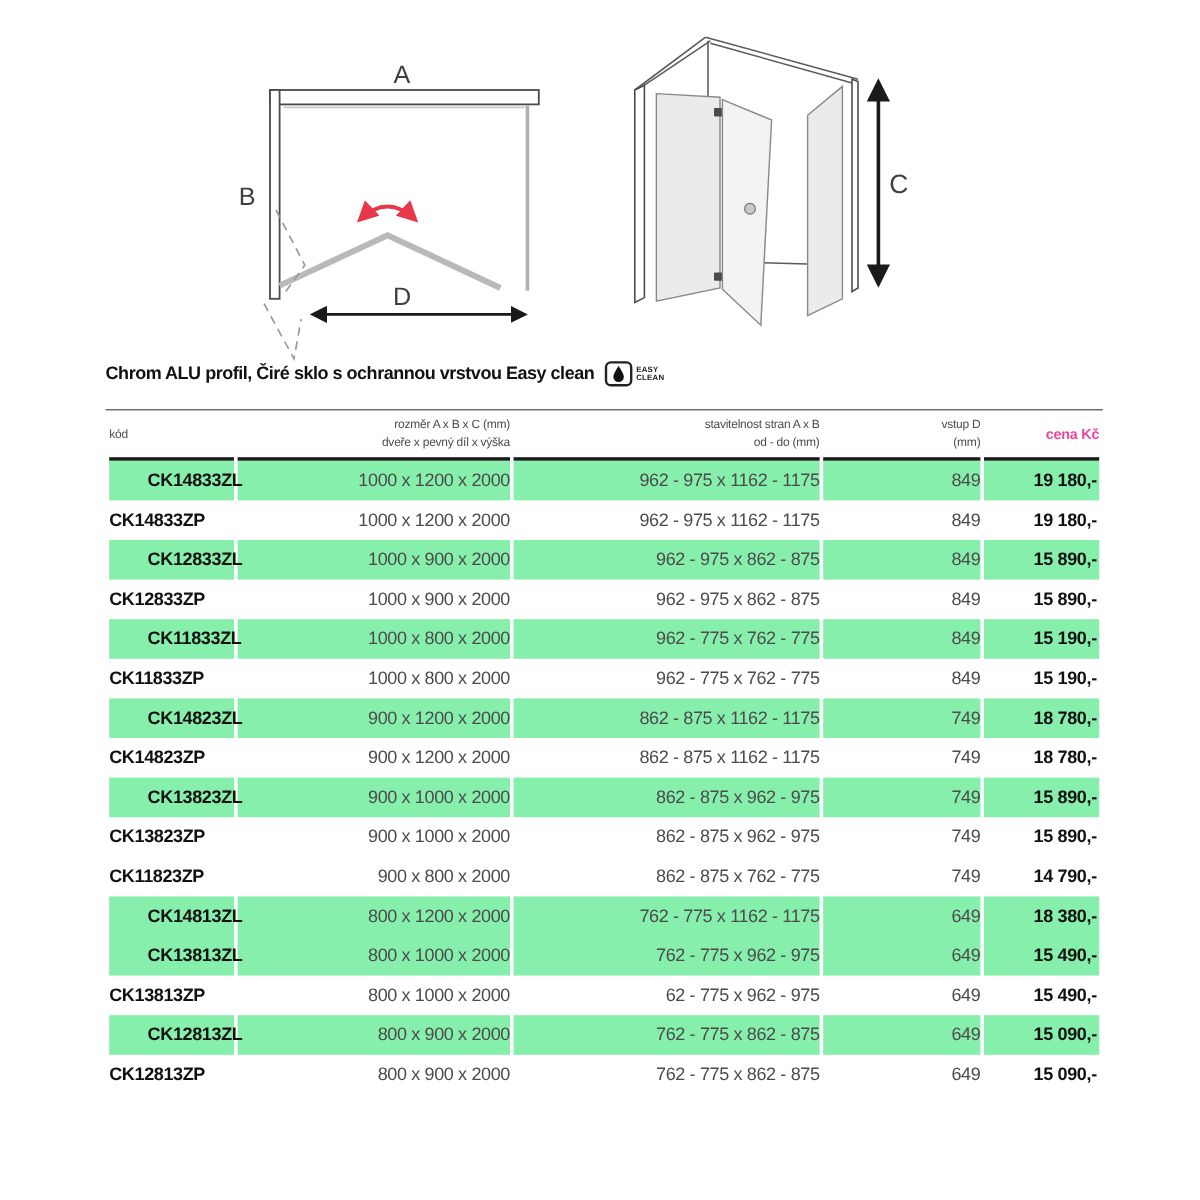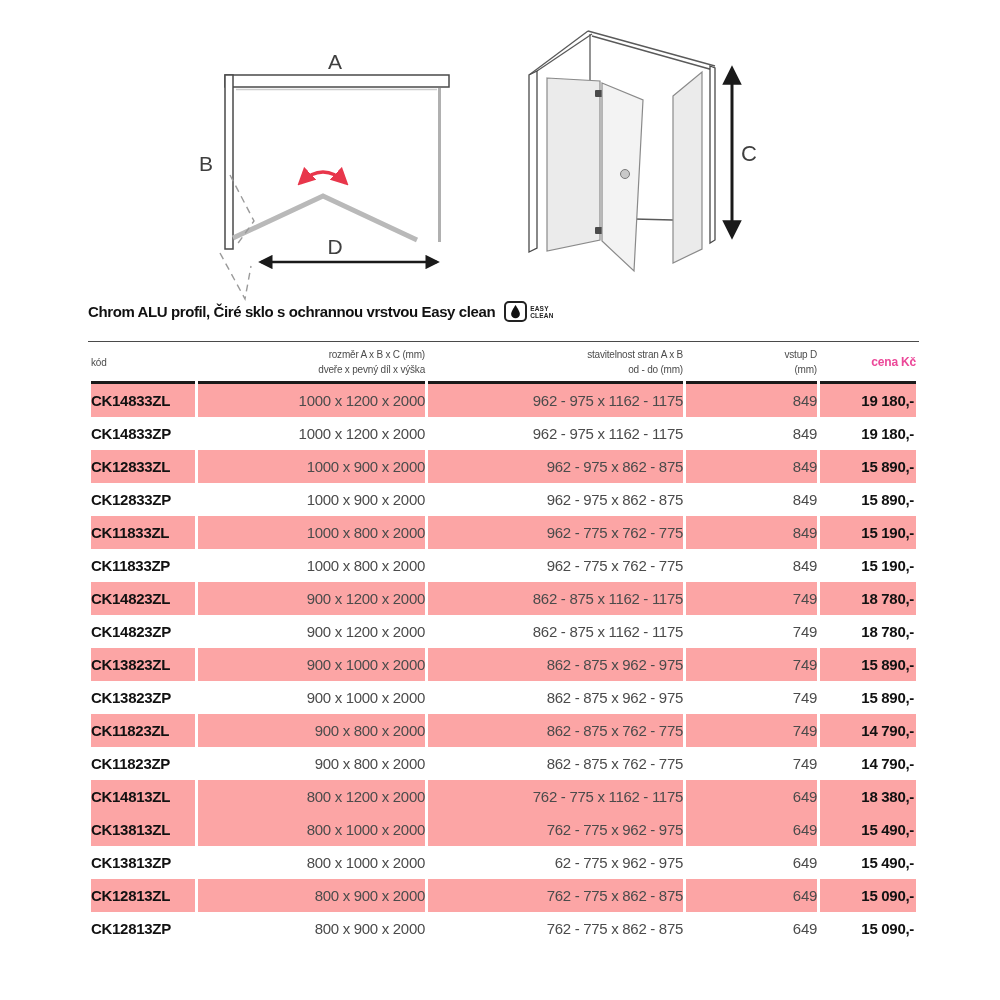--- a/index.html
+++ b/index.html
@@ -20,21 +20,21 @@
               font-weight:bold;color:#222;letter-spacing:0.2px;}
 
   .spec-table{position:absolute;left:88px;top:341px;width:825px;
               border-collapse:separate;border-spacing:3px 0;table-layout:fixed;
               border-top:1px solid #4a4a4a;}
   .spec-table th{font-weight:normal;color:#4c4c4c;font-size:10px;line-height:15px;
                  letter-spacing:-0.2px;vertical-align:middle;padding:5px 0 4px 0;
                  border-bottom:3px solid #1a1a1a;}
   .spec-table td{height:33px;font-size:15px;letter-spacing:-0.3px;color:#4b4b4b;
                  vertical-align:middle;padding:0;}
-  tr.stripe td{background:#fca5a5;}
+  tr.stripe td{background:#86efac;padding-left:32px;}
   .col-kod{text-align:left;}
   td.col-kod{font-weight:bold;color:#111;}
   .col-rozmer,.col-stavitelnost,.col-vstup{text-align:right;}
   .col-cena{text-align:right;}
   th.col-cena{font-weight:bold;color:#ec4899;font-size:12px;}
   td.col-cena{font-weight:bold;color:#111;padding-right:2px;}
 </style>
 </head>
 <body>
 
@@ -219,27 +219,20 @@
           <td class="col-vstup">749</td>
           <td class="col-cena">15 890,-</td>
         </tr>
         <tr>
           <td class="col-kod">CK13823ZP</td>
           <td class="col-rozmer">900 x 1000 x 2000</td>
           <td class="col-stavitelnost">862 - 875 x 962 - 975</td>
           <td class="col-vstup">749</td>
           <td class="col-cena">15 890,-</td>
         </tr>
-        <tr class="stripe">
-          <td class="col-kod">CK11823ZL</td>
-          <td class="col-rozmer">900 x 800 x 2000</td>
-          <td class="col-stavitelnost">862 - 875 x 762 - 775</td>
-          <td class="col-vstup">749</td>
-          <td class="col-cena">14 790,-</td>
-        </tr>
         <tr>
           <td class="col-kod">CK11823ZP</td>
           <td class="col-rozmer">900 x 800 x 2000</td>
           <td class="col-stavitelnost">862 - 875 x 762 - 775</td>
           <td class="col-vstup">749</td>
           <td class="col-cena">14 790,-</td>
         </tr>
         <tr class="stripe">
           <td class="col-kod">CK14813ZL</td>
           <td class="col-rozmer">800 x 1200 x 2000</td>

